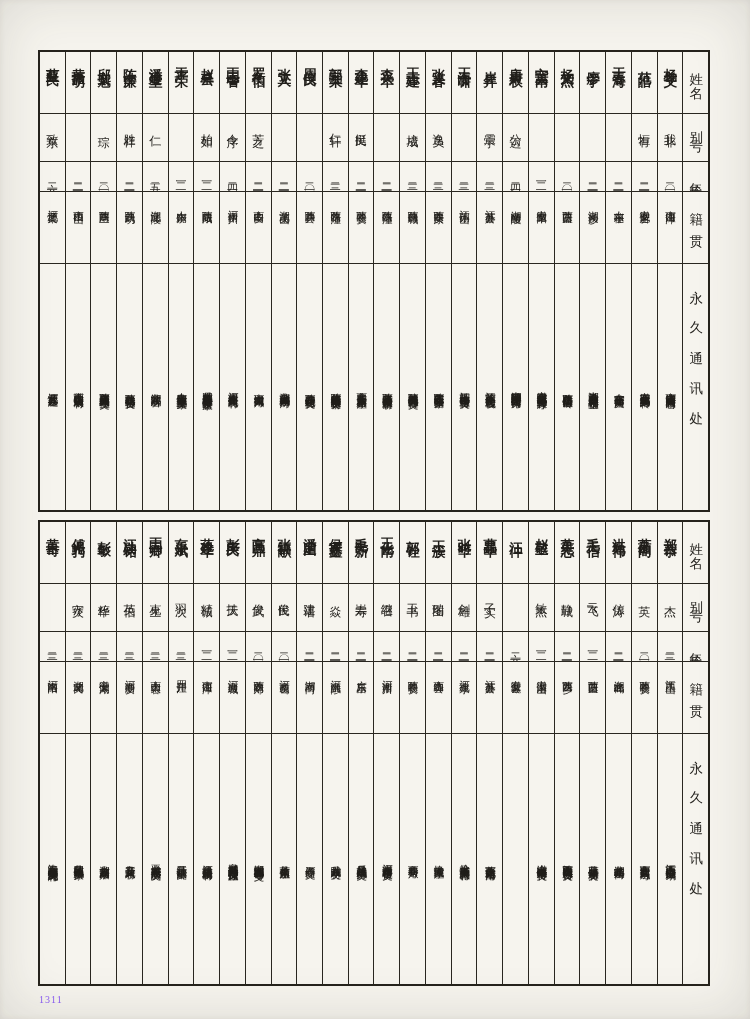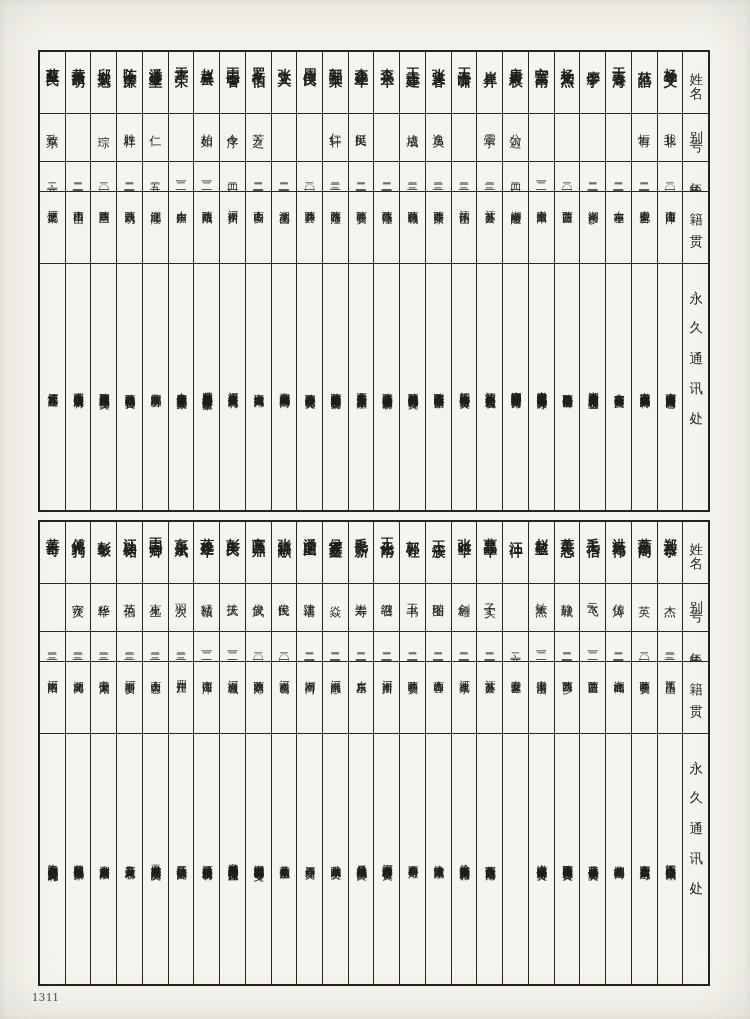--- a/index.html
+++ b/index.html
@@ -52,22 +52,22 @@
   .t-alias{font-size:12px;letter-spacing:2px;padding-top:5px;line-height:24px;}
   .t-age{font-size:11px;letter-spacing:1px;padding-top:3px;line-height:24px;}
   .t-native{font-size:10.5px;letter-spacing:1px;padding-top:4px;line-height:24px;}
   .t-addr{font-size:10.5px;letter-spacing:.5px;padding-top:4px;line-height:12.5px;height:calc(100% - 8px);}
   .h-name{font-size:13.5px;letter-spacing:14px;padding-top:10px;line-height:24px;}
   .h-alias{font-size:13.5px;letter-spacing:9px;padding-top:6px;line-height:24px;}
   .h-age{font-size:12.5px;letter-spacing:2px;padding-top:2px;line-height:24px;}
   .h-native{font-size:13.5px;letter-spacing:22px;padding-top:10px;line-height:24px;}
   .h-addr{font-size:13.5px;letter-spacing:30px;padding-top:16px;line-height:24px;}
   .page-num{
-    position:absolute;left:32px;bottom:14px;
-    font-size:12px;letter-spacing:1px;color:#404040;
+    position:absolute;left:39px;bottom:14px;
+    font-size:10px;letter-spacing:1px;color:#8b5cf6;
   }
 </style>
 </head>
 <body>
 
 <div class="page">
   <div class="table-wrap" id="table-0">
   <div class="col header-col">
     <div class="cell cell-name"><span class="vtext h-name">姓名</span></div>
     <div class="cell cell-alias"><span class="vtext h-alias">别号</span></div>

